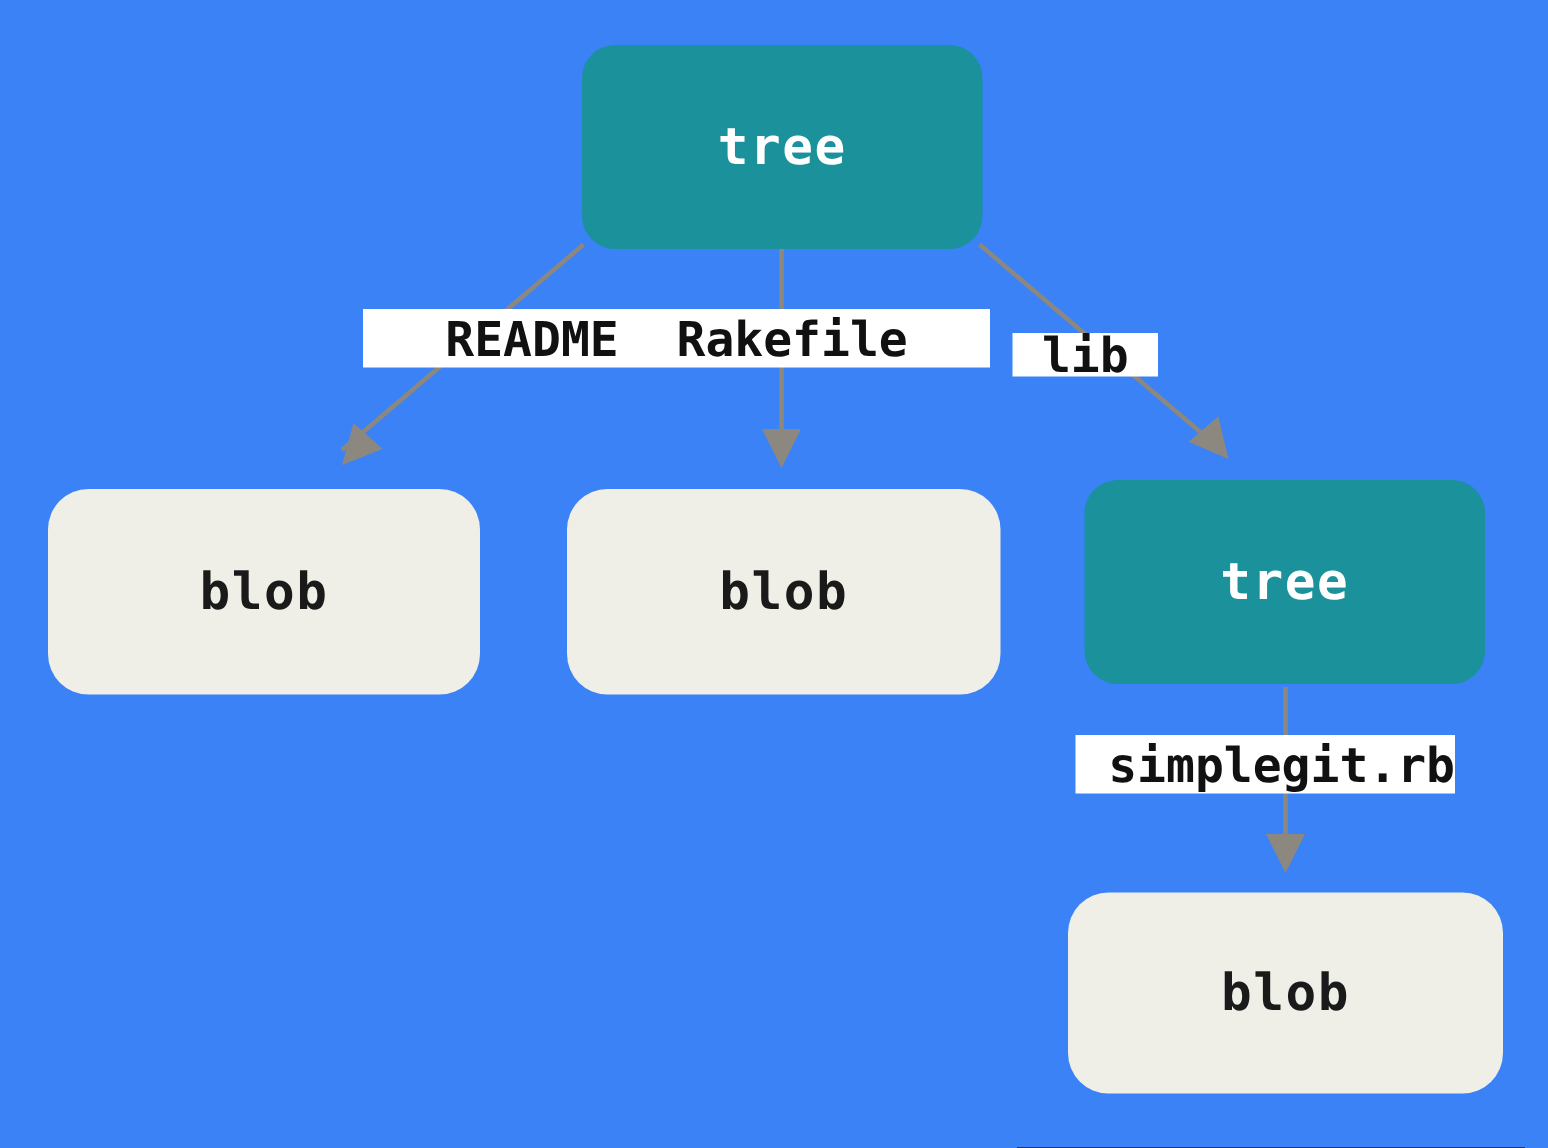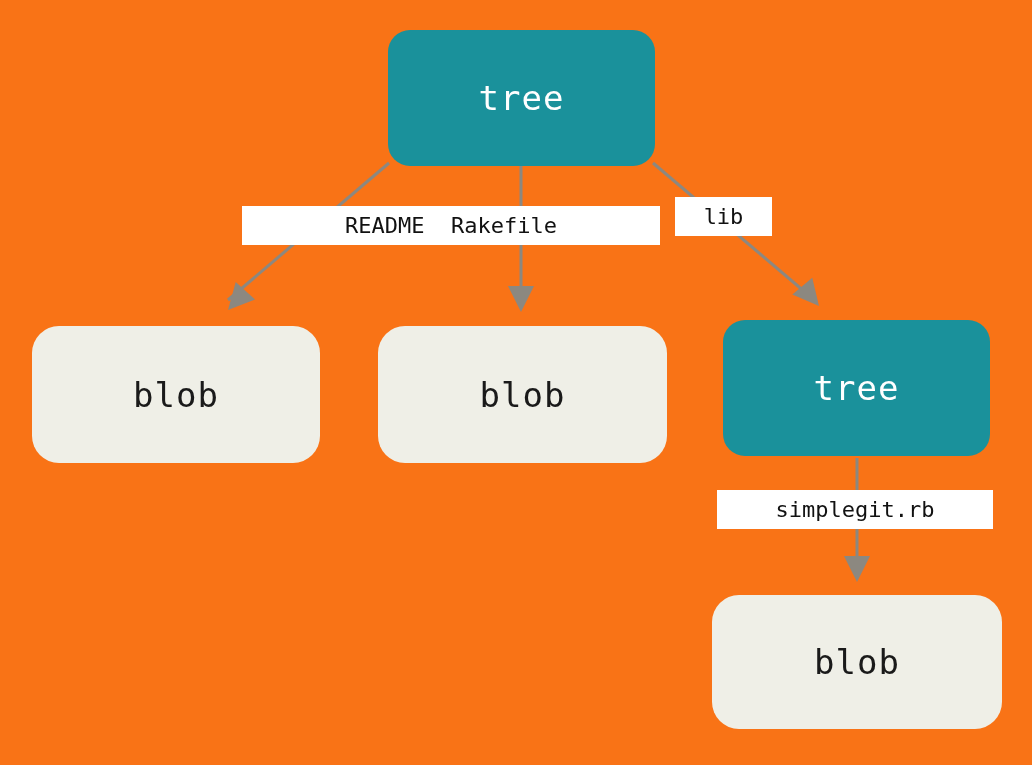--- a/index.html
+++ b/index.html
@@ -43,30 +43,30 @@
     border-radius: 27px;
   }
   .edge-label {
     position: absolute;
     display: flex;
     align-items: center;
     justify-content: center;
     background: #FFFFFF;
     color: #111111;
     font-family: "DejaVu Sans Mono", "Liberation Mono", monospace;
-    font-size: 22px;
+    font-size: 32px;
     letter-spacing: 0px;
     white-space: pre;
     box-sizing: border-box;
   }
 </style>
 </head>
 <body>
 
-<div id="canvas" style="background: #f97316;">
+<div id="canvas" style="background: #3b82f6; font-weight: bold;">
 
   <svg id="edge-layer" viewBox="0 0 1032 765" xmlns="http://www.w3.org/2000/svg">
     <g id="edge-paths">
         <path d="M 389 163 L 228 300" stroke="#8C8880" stroke-width="3" fill="none"></path>
         <path d="M 521 166 L 521 302" stroke="#8C8880" stroke-width="3" fill="none"></path>
         <path d="M 653 163 L 812 298" stroke="#8C8880" stroke-width="3" fill="none"></path>
         <path d="M 857 458 L 857 570" stroke="#8C8880" stroke-width="3" fill="none"></path>
       </g>
     <g id="edge-arrowheads">
         <polygon points="0,0 -13,-26 13,-26" fill="#8C8880" transform="translate(228,310) rotate(42)"></polygon>
@@ -88,17 +88,17 @@
       </div>
       <div class="node node-tree" style="left: 723px; top: 320px; width: 267px; height: 136px; background: rgb(26, 145, 155); color: rgb(255, 255, 255);">
         <span>tree</span>
       </div>
       <div class="node node-blob" style="left: 712px; top: 595px; width: 290px; height: 134px; background: rgb(239, 239, 231); color: rgb(26, 26, 26);">
         <span>blob</span>
       </div>
     </div>
   <div id="label-layer">
       <div class="edge-label" style="left: 242px; top: 206px; width: 418px; height: 39px; background: rgb(255, 255, 255); color: rgb(17, 17, 17);"><span>README  Rakefile</span></div>
-      <div class="edge-label" style="left: 675px; top: 197px; width: 97px; height: 39px; background: rgb(255, 255, 255); color: rgb(17, 17, 17);"><span>lib</span></div>
-      <div class="edge-label" style="left: 717px; top: 490px; width: 276px; height: 39px; background: rgb(255, 255, 255); color: rgb(17, 17, 17);"><span>simplegit.rb</span></div>
+      <div class="edge-label" style="left: 675px; top: 222px; width: 97px; height: 29px; background: rgb(255, 255, 255); color: rgb(17, 17, 17);"><span>lib</span></div>
+      <div class="edge-label" style="left: 717px; top: 490px; width: 253px; height: 39px; background: rgb(255, 255, 255); color: rgb(17, 17, 17); justify-content: flex-end;"><span>simplegit.rb</span></div>
     </div>
 
 </div>
 
 </body></html>

